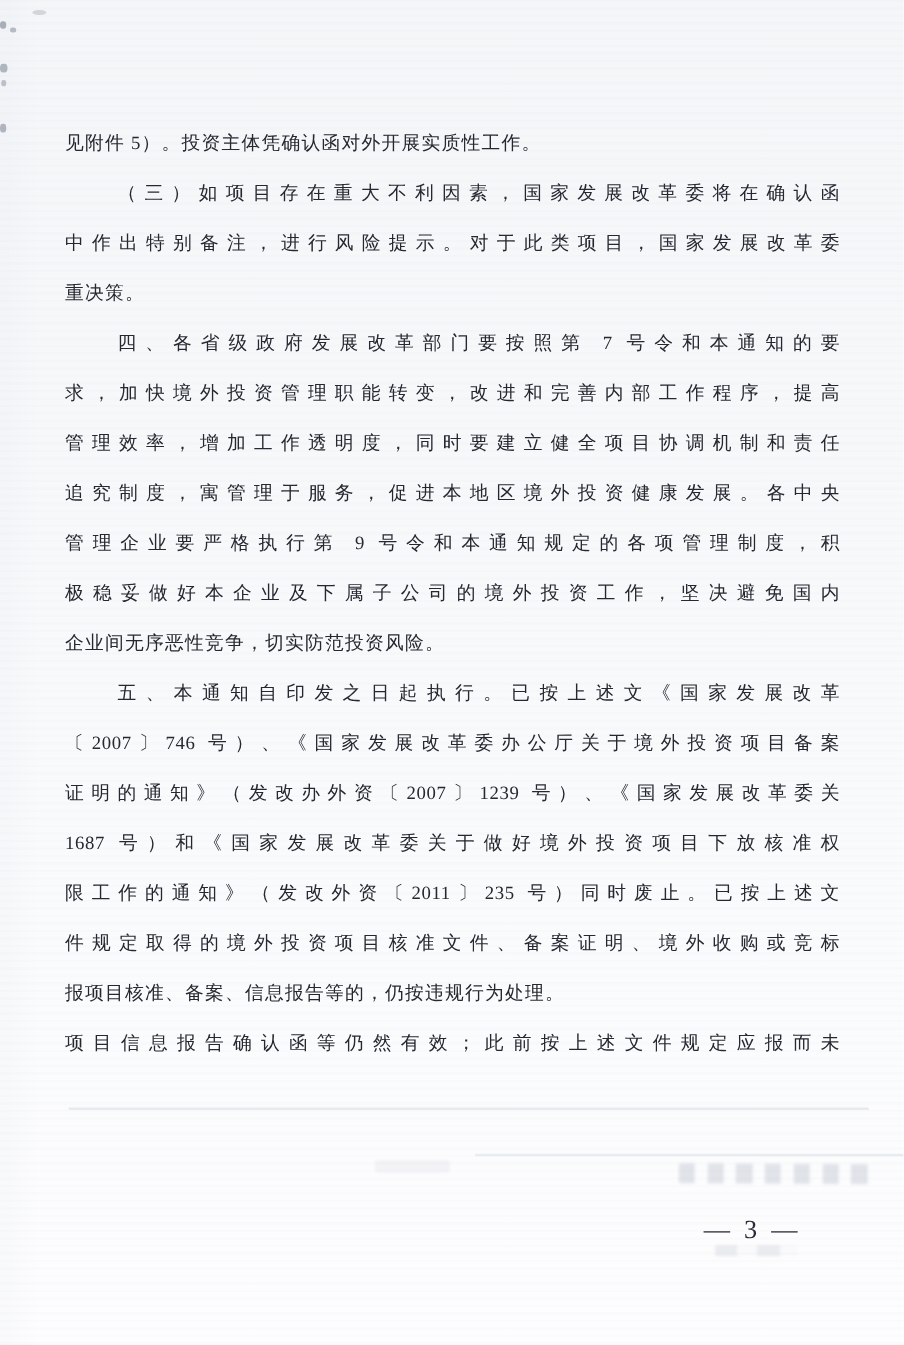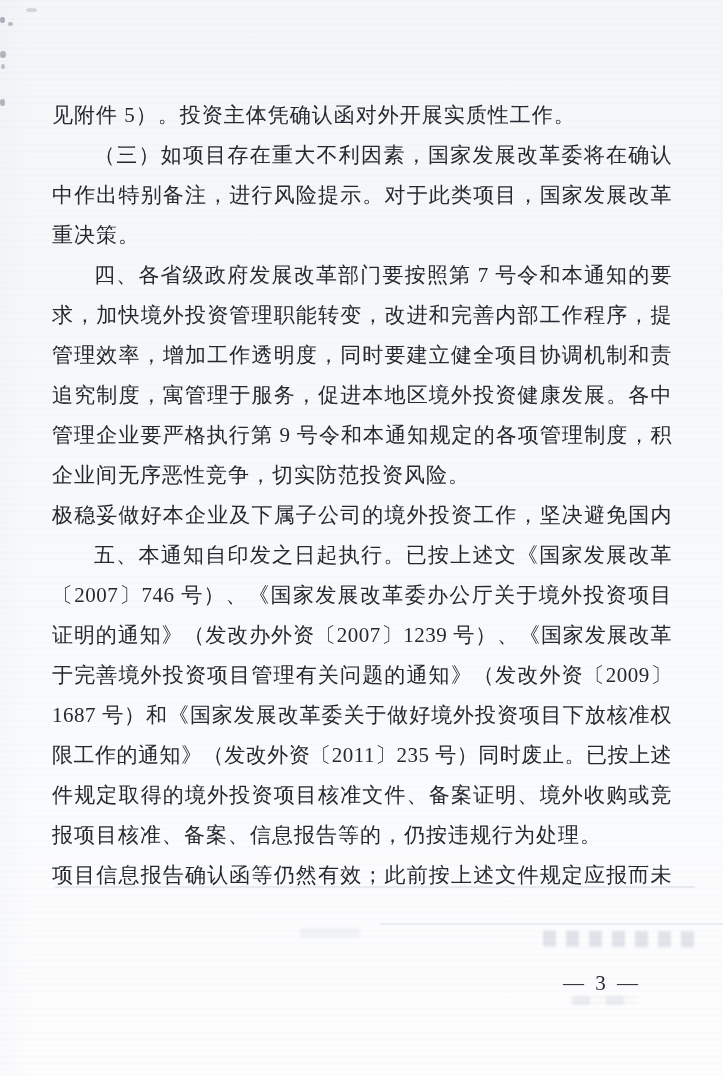--- a/index.html
+++ b/index.html
@@ -23,21 +23,21 @@
     background:
       repeating-linear-gradient(180deg, rgba(200,208,220,0.05) 0 2px, rgba(255,255,255,0) 2px 6px),
       linear-gradient(90deg, rgba(205,212,224,0.08) 0 6px, rgba(255,255,255,0) 30px);
     pointer-events: none;
   }
   .doc-body {
     position: absolute;
     left: 52px;
     top: 95px;
     width: 620px;
-    font-size: 21px;
+    font-size: 15px;
     line-height: 40px;
     color: #262730;
     text-justify: inter-character;
   }
   .line {
     height: 40px;
     overflow: hidden;
     text-align: justify;
     text-align-last: justify;
     letter-spacing: 0.5px;
@@ -126,26 +126,25 @@
   <div class="doc-body">
     <div class="line short">见附件 5）。投资主体凭确认函对外开展实质性工作。</div>
     <div class="line indent">（三）如项目存在重大不利因素，国家发展改革委将在确认函</div>
     <div class="line">中作出特别备注，进行风险提示。对于此类项目，国家发展改革委</div>
     <div class="line short">重决策。</div>
     <div class="line indent">四、各省级政府发展改革部门要按照第 7 号令和本通知的要</div>
     <div class="line">求，加快境外投资管理职能转变，改进和完善内部工作程序，提高</div>
     <div class="line">管理效率，增加工作透明度，同时要建立健全项目协调机制和责任</div>
     <div class="line">追究制度，寓管理于服务，促进本地区境外投资健康发展。各中央</div>
     <div class="line">管理企业要严格执行第 9 号令和本通知规定的各项管理制度，积</div>
+    <div class="line">极稳妥做好本企业及下属子公司的境外投资工作，坚决避免国内</div>
     <div class="line short">企业间无序恶性竞争，切实防范投资风险。</div>
-    <div class="line">极稳妥做好本企业及下属子公司的境外投资工作，坚决避免国内</div>
     <div class="line indent">五、本通知自印发之日起执行。已按上述文《国家发展改革</div>
     <div class="line">〔2007〕746 号）、《国家发展改革委办公厅关于境外投资项目备案</div>
     <div class="line">证明的通知》（发改办外资〔2007〕1239 号）、《国家发展改革委关</div>
-    <div class="line">于完善境外投资项目管理有关问题的通知》（发改外资〔2009〕</div>
     <div class="line">1687 号）和《国家发展改革委关于做好境外投资项目下放核准权</div>
     <div class="line">限工作的通知》（发改外资〔2011〕235 号）同时废止。已按上述文</div>
     <div class="line">件规定取得的境外投资项目核准文件、备案证明、境外收购或竞标</div>
     <div class="line short">报项目核准、备案、信息报告等的，仍按违规行为处理。</div>
     <div class="line">项目信息报告确认函等仍然有效；此前按上述文件规定应报而未</div>
   </div>
 
   <div class="page-number">— 3 —</div>
 
 </div>

